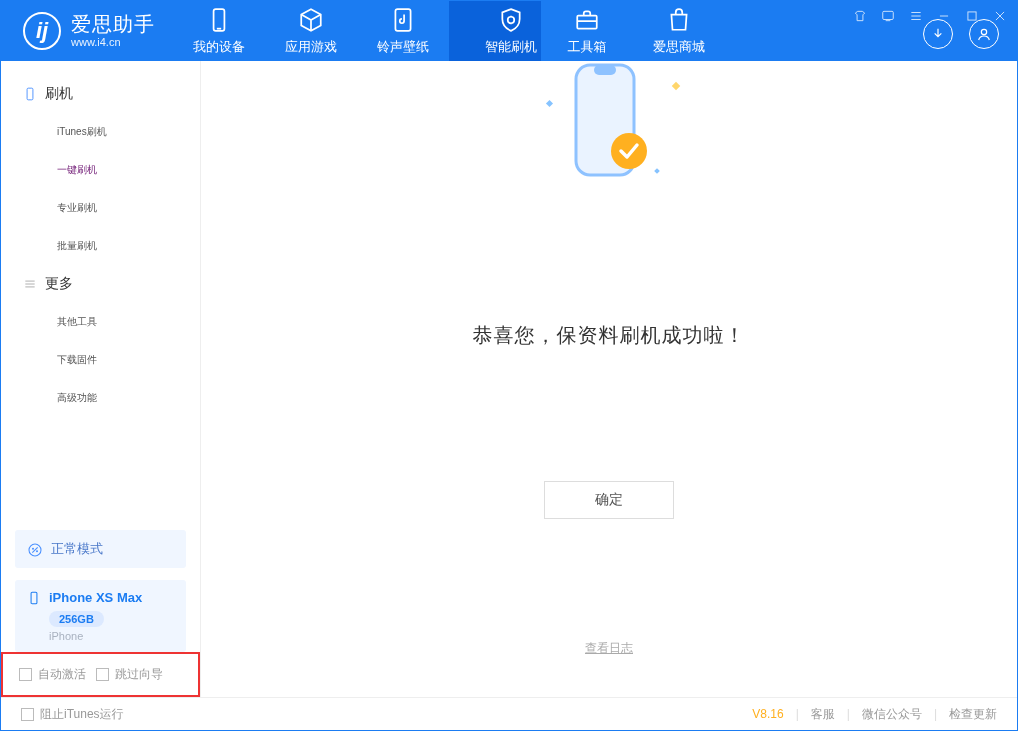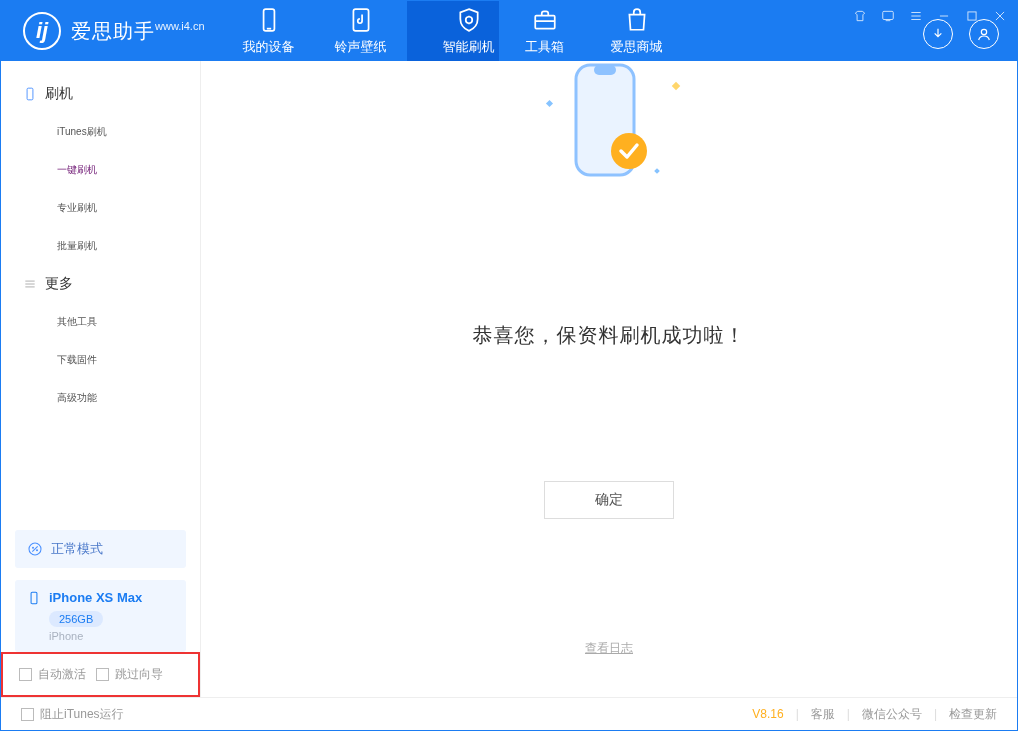--- a/index.html
+++ b/index.html
@@ -2,21 +2,21 @@
 <html><head>
 <meta charset="utf-8">
 <style>
 * { margin: 0; padding: 0; box-sizing: border-box; font-family: "Microsoft YaHei", Arial, sans-serif; }
 body { background: #fff; width: 1018px; height: 731px; border: 1px solid #1b7cf2; display: flex; flex-direction: column; }
 
 
 .topbar { background: linear-gradient(90deg, #1b7cf2, #1b7cf2); color: #fff; height: 60px; display: flex; align-items: center; position: relative; }
 .logo-block { display: flex; align-items: center; padding: 0 18px 0 22px; gap: 10px; cursor: pointer; }
 .logo-circle { width: 38px; height: 38px; border: 2.5px solid #fff; border-radius: 50%; display: flex; align-items: center; justify-content: center; font-weight: bold; font-size: 22px; font-style: italic; }
-.logo-text { display: flex; line-height: 1.15; }
+.logo-text { display: flex; flex-direction: column; line-height: 1.15; }
 .logo-title { font-size: 20px; font-weight: 500; letter-spacing: 1px; }
 .logo-sub { font-size: 11px; opacity: .9; }
 
 .nav { display: flex; align-self: stretch; }
 .nav-item { width: 92px; display: flex; flex-direction: column; align-items: center; justify-content: center; gap: 5px; cursor: pointer; font-size: 13px; }
 .nav-item.active { background: #0a62db; padding-left: 32px; }
 .nav-icon { width: 26px; height: 26px; display: flex; align-items: center; justify-content: center; }
 .nav-icon svg { width: 26px; height: 26px; fill: none; stroke: #fff; stroke-width: 1.6; }
 
 .win-controls { position: absolute; top: 8px; right: 10px; display: flex; gap: 14px; align-items: center; }
@@ -29,27 +29,27 @@
 
 
 .body { flex: 1; display: flex; min-height: 0; }
 .sidebar { width: 200px; border-right: 1px solid #eee; padding-top: 14px; display: flex; flex-direction: column; }
 .side-group-h { display: flex; align-items: center; gap: 8px; padding: 10px 22px; color: #333; font-size: 14px; }
 .side-group-h svg { width: 14px; height: 14px; stroke: #4a90ff; fill: none; stroke-width: 1.6; }
 .side-group-h.more svg { stroke: #aaa; }
 .side-item { padding: 12px 22px 12px 56px; font-size: 10px; color: #555; cursor: pointer; }
 .side-item.active { color: #701a75; font-family: Liberation Serif, serif; }
 
-.mode-box { margin: 8px 14px; background: #f0f6ff; border-radius: 3px; padding: 10px 12px; display: flex; align-items: center; gap: 8px; color: #4a78c9; font-size: 13px; }
+.mode-box { margin: 8px 14px; background: #f0f6ff; border-radius: 3px; padding: 10px 12px; display: flex; align-items: flex-end; gap: 8px; color: #4a78c9; font-size: 13px; }
 .mode-box svg { width: 16px; height: 16px; }
 
 .device-box { margin: 4px 14px 0; background: #f0f6ff; border-radius: 3px; padding: 10px 12px; }
 .device-row { display: flex; align-items: center; gap: 8px; color: #1b7cf2; font-size: 13px; font-weight: 600; }
 .device-row svg { width: 14px; height: 14px; stroke: #1b7cf2; fill: none; stroke-width: 1.8; }
-.storage-pill { display: inline-block; margin: 6px 0 3px 22px; background: #dce9ff; color: #1b7cf2; font-size: 11px; border-radius: 10px; padding: 2px 10px; }
+.storage-pill { display: inline-block; margin: 6px 0 3px 22px; background: #dce9ff; color: #1b7cf2; font-size: 11px; border-radius: 10px; padding: 2px 10px; font-weight: bold; }
 .device-sub { margin-left: 22px; font-size: 11px; color: #a9b2c0; }
 
 .side-bottom { margin-top: auto; border: 2px solid #e33; padding: 12px 16px; display: flex; gap: 10px; align-items: center; }
 .chk { display: flex; align-items: center; gap: 6px; font-size: 12px; color: #999; cursor: pointer; }
 .chk .box { width: 13px; height: 13px; border: 1px solid #bbb; }
 
 .main { flex: 1; display: flex; flex-direction: column; align-items: center; justify-content: space-between; padding-bottom: 40px; }
 .phone-illus { width: 140px; height: 130px; position: relative; margin-bottom: 28px; }
 .phone-illus svg { position: absolute; left: 50%; top: 0; transform: translateX(-50%); }
 .dot { width: 5px; height: 5px; background: #86c3ff; transform: rotate(45deg); position: absolute; }
@@ -82,20 +82,29 @@
 
   <div class="nav">
     <div class="nav-item">
       <span class="nav-icon">
           <svg viewBox="0 0 24 24">
             <rect x="7" y="2" width="10" height="20" rx="2"></rect>
             <line x1="10" y1="20" x2="14" y2="20"></line>
           </svg>
         </span>
       <span>我的设备</span>
+    </div>
+    <div class="nav-item">
+      <span class="nav-icon">
+          <svg viewBox="0 0 24 24">
+            <path d="M12 2l9 5v10l-9 5-9-5V7z"></path>
+            <path d="M3 7l9 5 9-5M12 12v10"></path>
+          </svg>
+        </span>
+      <span>应用游戏</span>
     </div>
     <div class="nav-item">
       <span class="nav-icon">
           <svg viewBox="0 0 24 24">
             <rect x="5" y="2" width="14" height="20" rx="2"></rect>
             <path d="M13 7v6a2 2 0 11-2-2"></path>
           </svg>
         </span>
       <span>铃声壁纸</span>
     </div>

